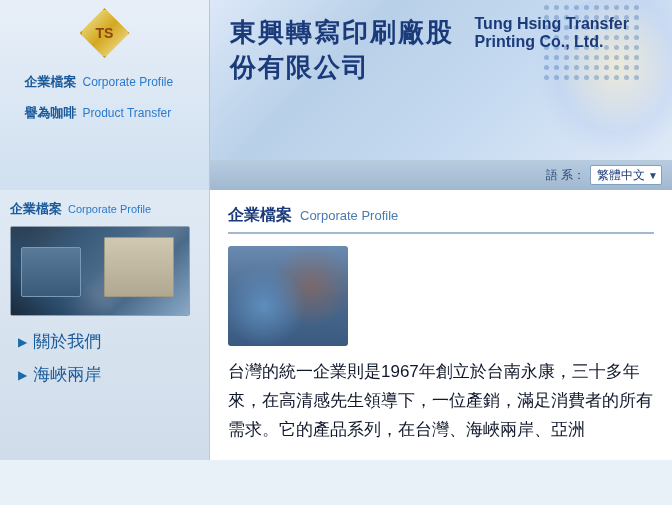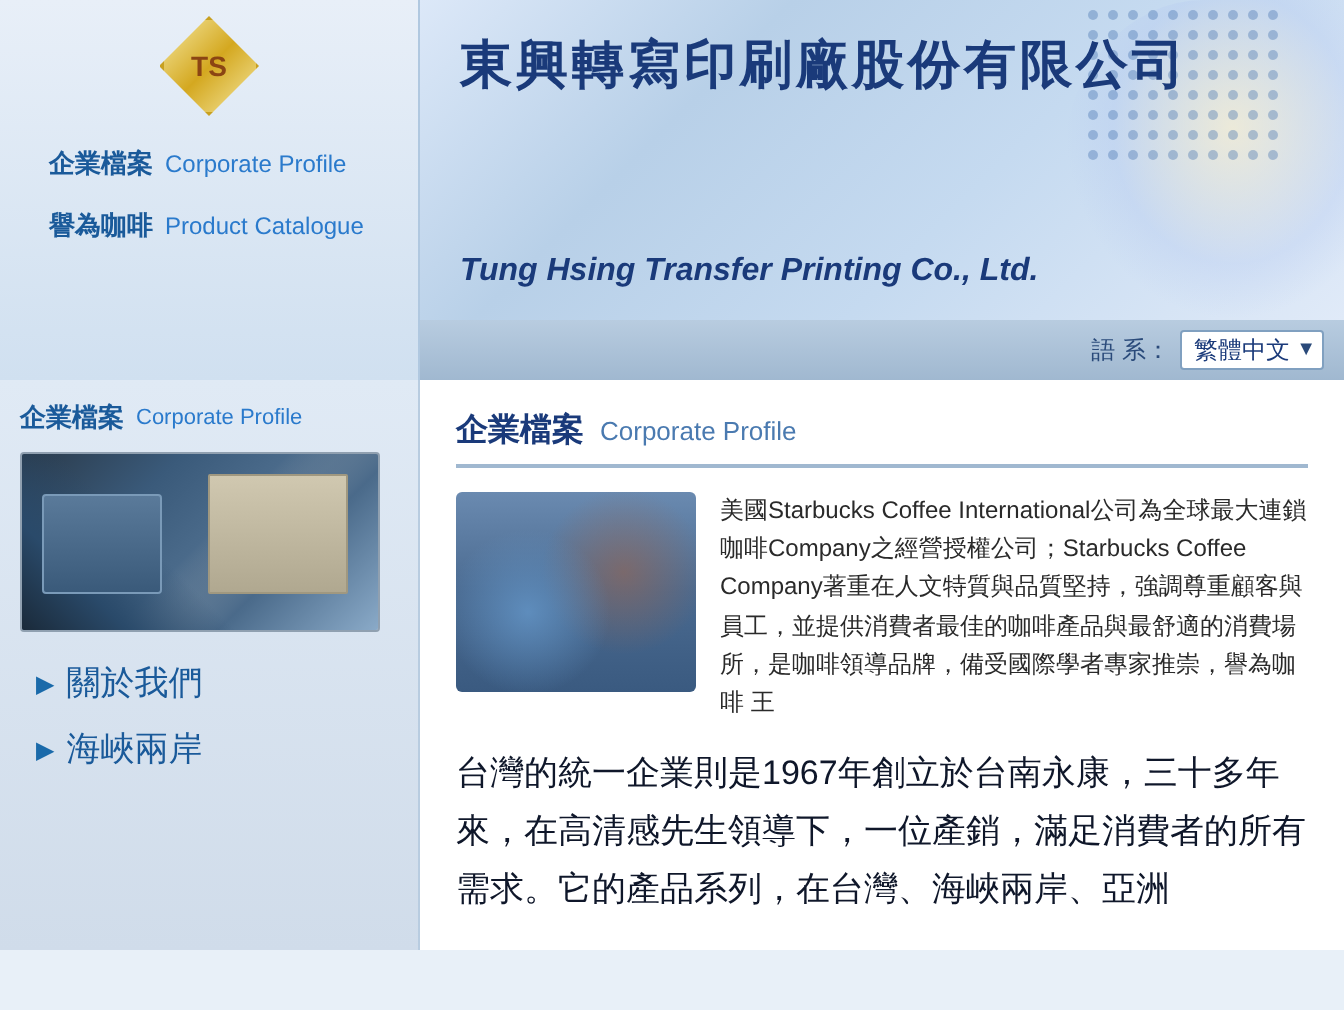--- a/index.html
+++ b/index.html
@@ -85,22 +85,22 @@
       display: flex;
       flex-direction: column;
       position: relative;
       overflow: hidden;
     }
 
     .header-banner {
       flex: 1;
       background: linear-gradient(135deg, #dce8f8 0%, #b8d0e8 30%, #c5daf0 60%, #e0eaf8 100%);
       display: flex;
-      flex-direction: column;
-      justify-content: space-between;
+      flex-direction: row;
+      justify-content: center;
       padding: 15px 20px;
       position: relative;
       min-height: 160px;
       gap: 20px;
     }
 
     
     .plate-decor {
       position: absolute;
       right: 0;
@@ -120,21 +120,20 @@
       position: relative;
       z-index: 2;
     }
 
     .company-name-en {
       font-size: 16px;
       color: #1a3a7a;
       font-weight: bold;
       position: relative;
       z-index: 2;
-      font-style: italic;
     }
 
     .lang-bar {
       height: 30px;
       background: linear-gradient(180deg, #b8cce0 0%, #a0b8d0 100%);
       display: flex;
       align-items: center;
       justify-content: flex-end;
       padding-right: 10px;
     }
@@ -373,21 +372,21 @@
         <span class="logo-ts">TS</span>
       </div>
     </div>
 
     <div class="nav-item">
       <span class="nav-item-cn">企業檔案</span>
       <span class="nav-item-en">Corporate Profile</span>
     </div>
     <div class="nav-item">
       <span class="nav-item-cn">譽為咖啡</span>
-      <span class="nav-item-en">Product Catalogue</span>
+      <span class="nav-item-en">Product Transfer</span>
     </div>
   </div>
 
   <div class="header-right">
     <div class="header-banner">
 
       <div class="dot-grid">
         <div class="dot-cell"></div>
           <div class="dot-cell"></div>
           <div class="dot-cell"></div>
@@ -514,17 +513,16 @@
 
   <div class="main-panel">
     <div class="panel-header">
       <span class="panel-title-cn">企業檔案</span>
       <span class="panel-title-en">Corporate Profile</span>
     </div>
     <div class="content-intro">
       <div class="intro-image">
         <div class="product-thumb-inner"></div>
       </div>
-      <div class="intro-text">美國Starbucks Coffee International公司為全球最大連鎖咖啡Company之經營授權公司；Starbucks Coffee Company著重在人文特質與品質堅持，強調尊重顧客與員工，並提供消費者最佳的咖啡產品與最舒適的消費場所，是咖啡領導品牌，備受國際學者專家推崇，譽為咖啡 王</div>
     </div>
     <div class="body-text">台灣的統一企業則是1967年創立於台南永康，三十多年來，在高清感先生領導下，一位產銷，滿足消費者的所有需求。它的產品系列，在台灣、海峽兩岸、亞洲</div>
   </div>
 </div>
 
 </body></html>

